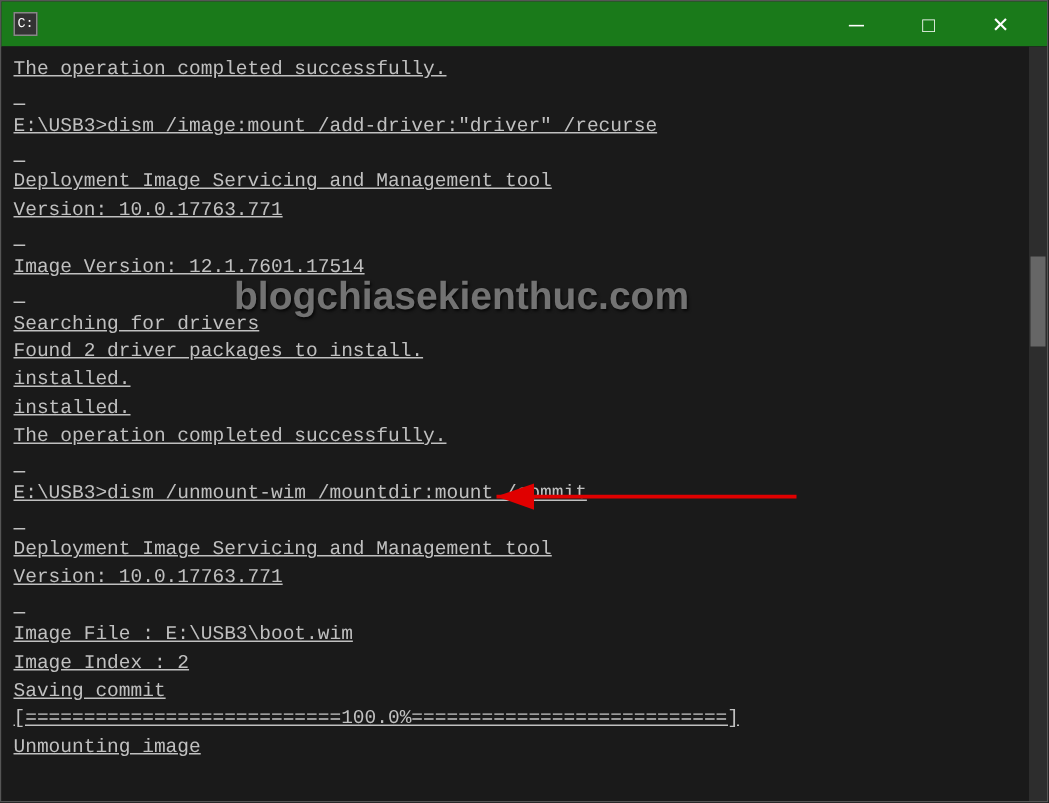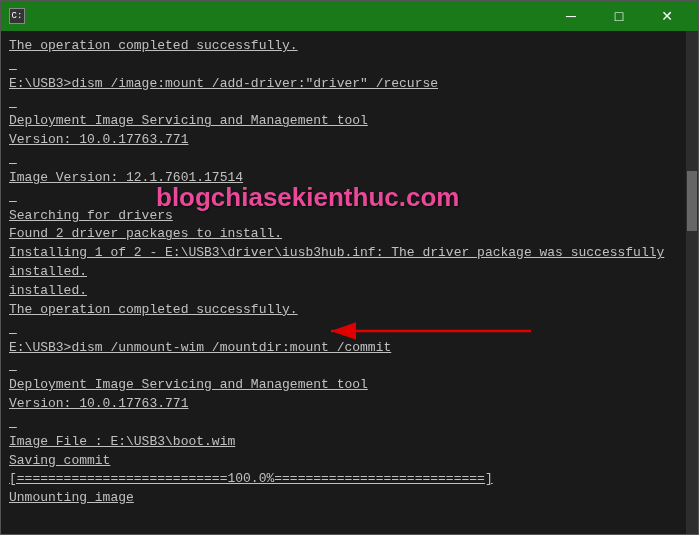--- a/index.html
+++ b/index.html
@@ -98,21 +98,21 @@
       background: #666;
       margin-top: 140px;
     }
     .watermark {
       position: absolute;
       top: 148px;
       left: 155px;
       font-family: Arial, sans-serif;
       font-size: 26px;
       font-weight: bold;
-      color: #ec4899;
+      color: #737373;
       text-shadow: 1px 1px 2px rgba(0,0,0,0.7);
       pointer-events: none;
       z-index: 10;
     }
     .arrow {
       position: absolute;
       top: 280px;
       left: 320px;
       pointer-events: none;
       z-index: 10;
@@ -151,31 +151,31 @@
           <div class="terminal-line">&nbsp;</div>
           <div class="terminal-line">E:\USB3&gt;dism /image:mount /add-driver:"driver" /recurse</div>
           <div class="terminal-line">&nbsp;</div>
           <div class="terminal-line">Deployment Image Servicing and Management tool</div>
           <div class="terminal-line">Version: 10.0.17763.771</div>
           <div class="terminal-line">&nbsp;</div>
           <div class="terminal-line">Image Version: 12.1.7601.17514</div>
           <div class="terminal-line">&nbsp;</div>
           <div class="terminal-line">Searching for drivers</div>
           <div class="terminal-line">Found 2 driver packages to install.</div>
-          <div class="terminal-line">Installing 1 of 2 - E:\USB3\driver\iusb3hub.inf: The driver package was successfully</div>
           <div class="terminal-line">installed.</div>
           <div class="terminal-line">installed.</div>
           <div class="terminal-line">The operation completed successfully.</div>
           <div class="terminal-line">&nbsp;</div>
           <div class="terminal-line">E:\USB3&gt;dism /unmount-wim /mountdir:mount /commit</div>
           <div class="terminal-line">&nbsp;</div>
           <div class="terminal-line">Deployment Image Servicing and Management tool</div>
           <div class="terminal-line">Version: 10.0.17763.771</div>
           <div class="terminal-line">&nbsp;</div>
           <div class="terminal-line">Image File : E:\USB3\boot.wim</div>
+          <div class="terminal-line">Image Index : 2</div>
           <div class="terminal-line">Saving commit</div>
           <div class="terminal-line">[===========================100.0%===========================]</div>
           <div class="terminal-line">Unmounting image</div>
         </div>
     </div>
     <div class="scrollbar">
       <div class="scrollbar-thumb"></div>
     </div>
   </div>
 </div>

